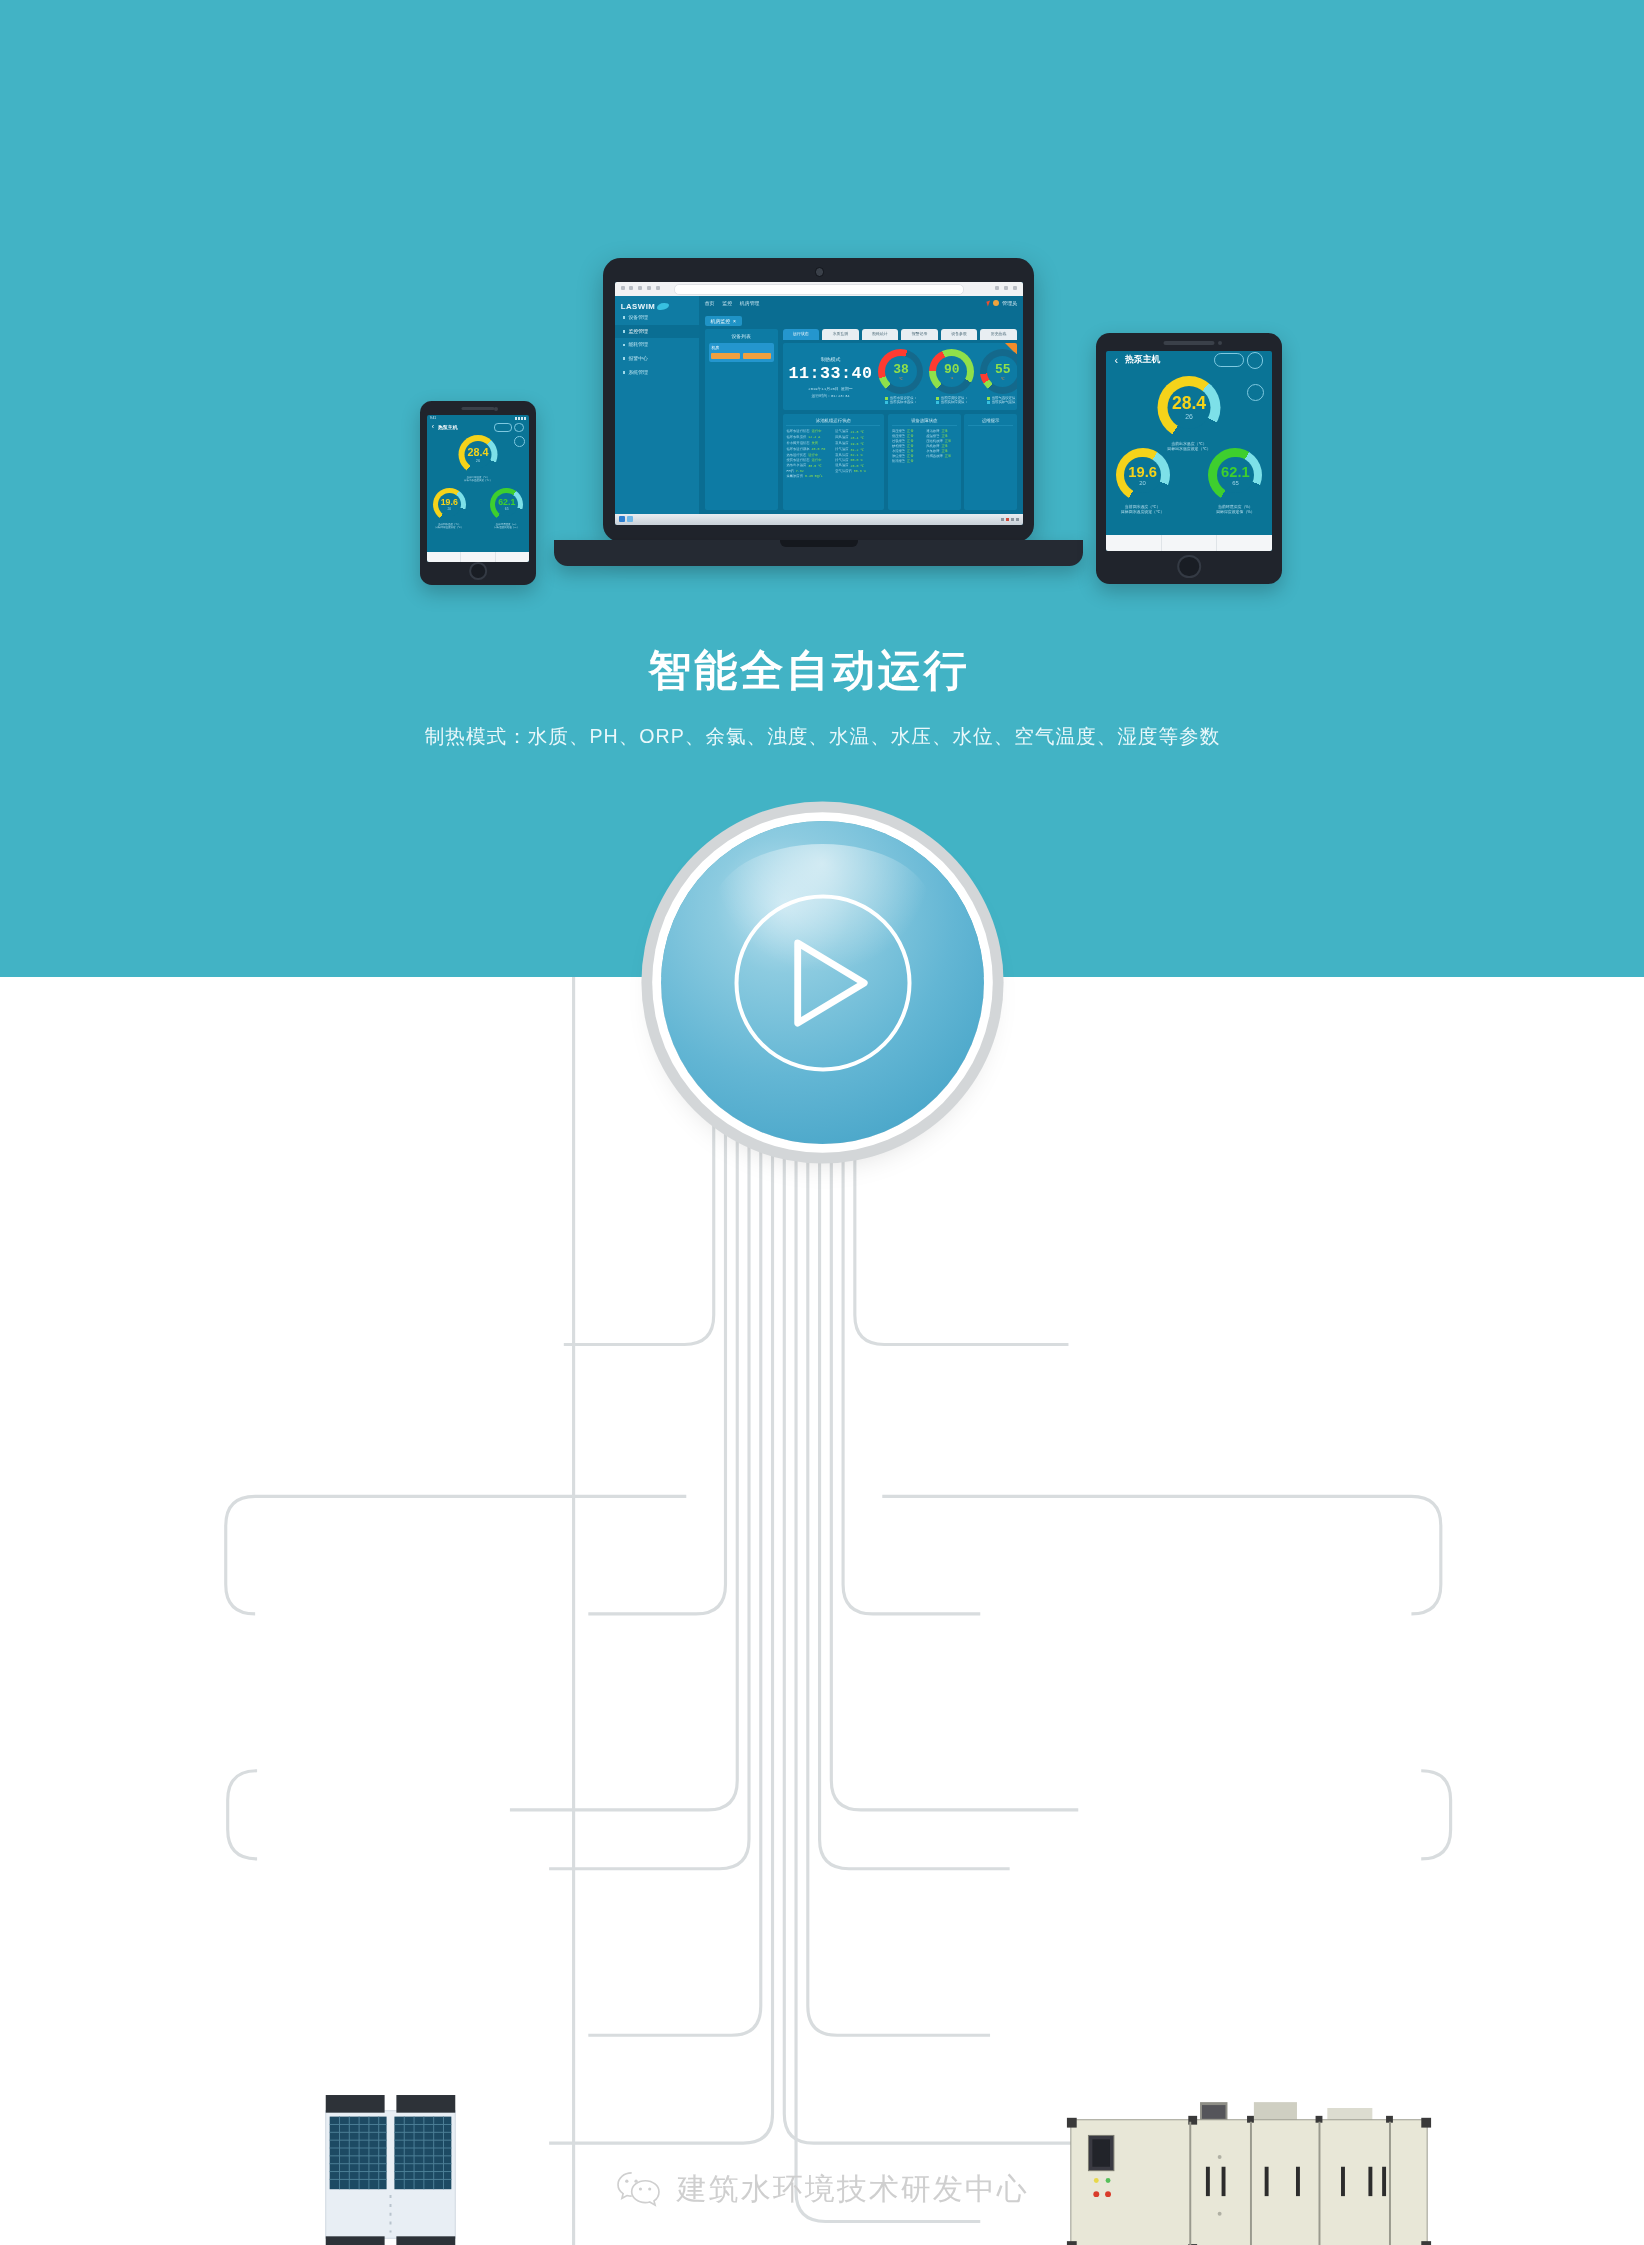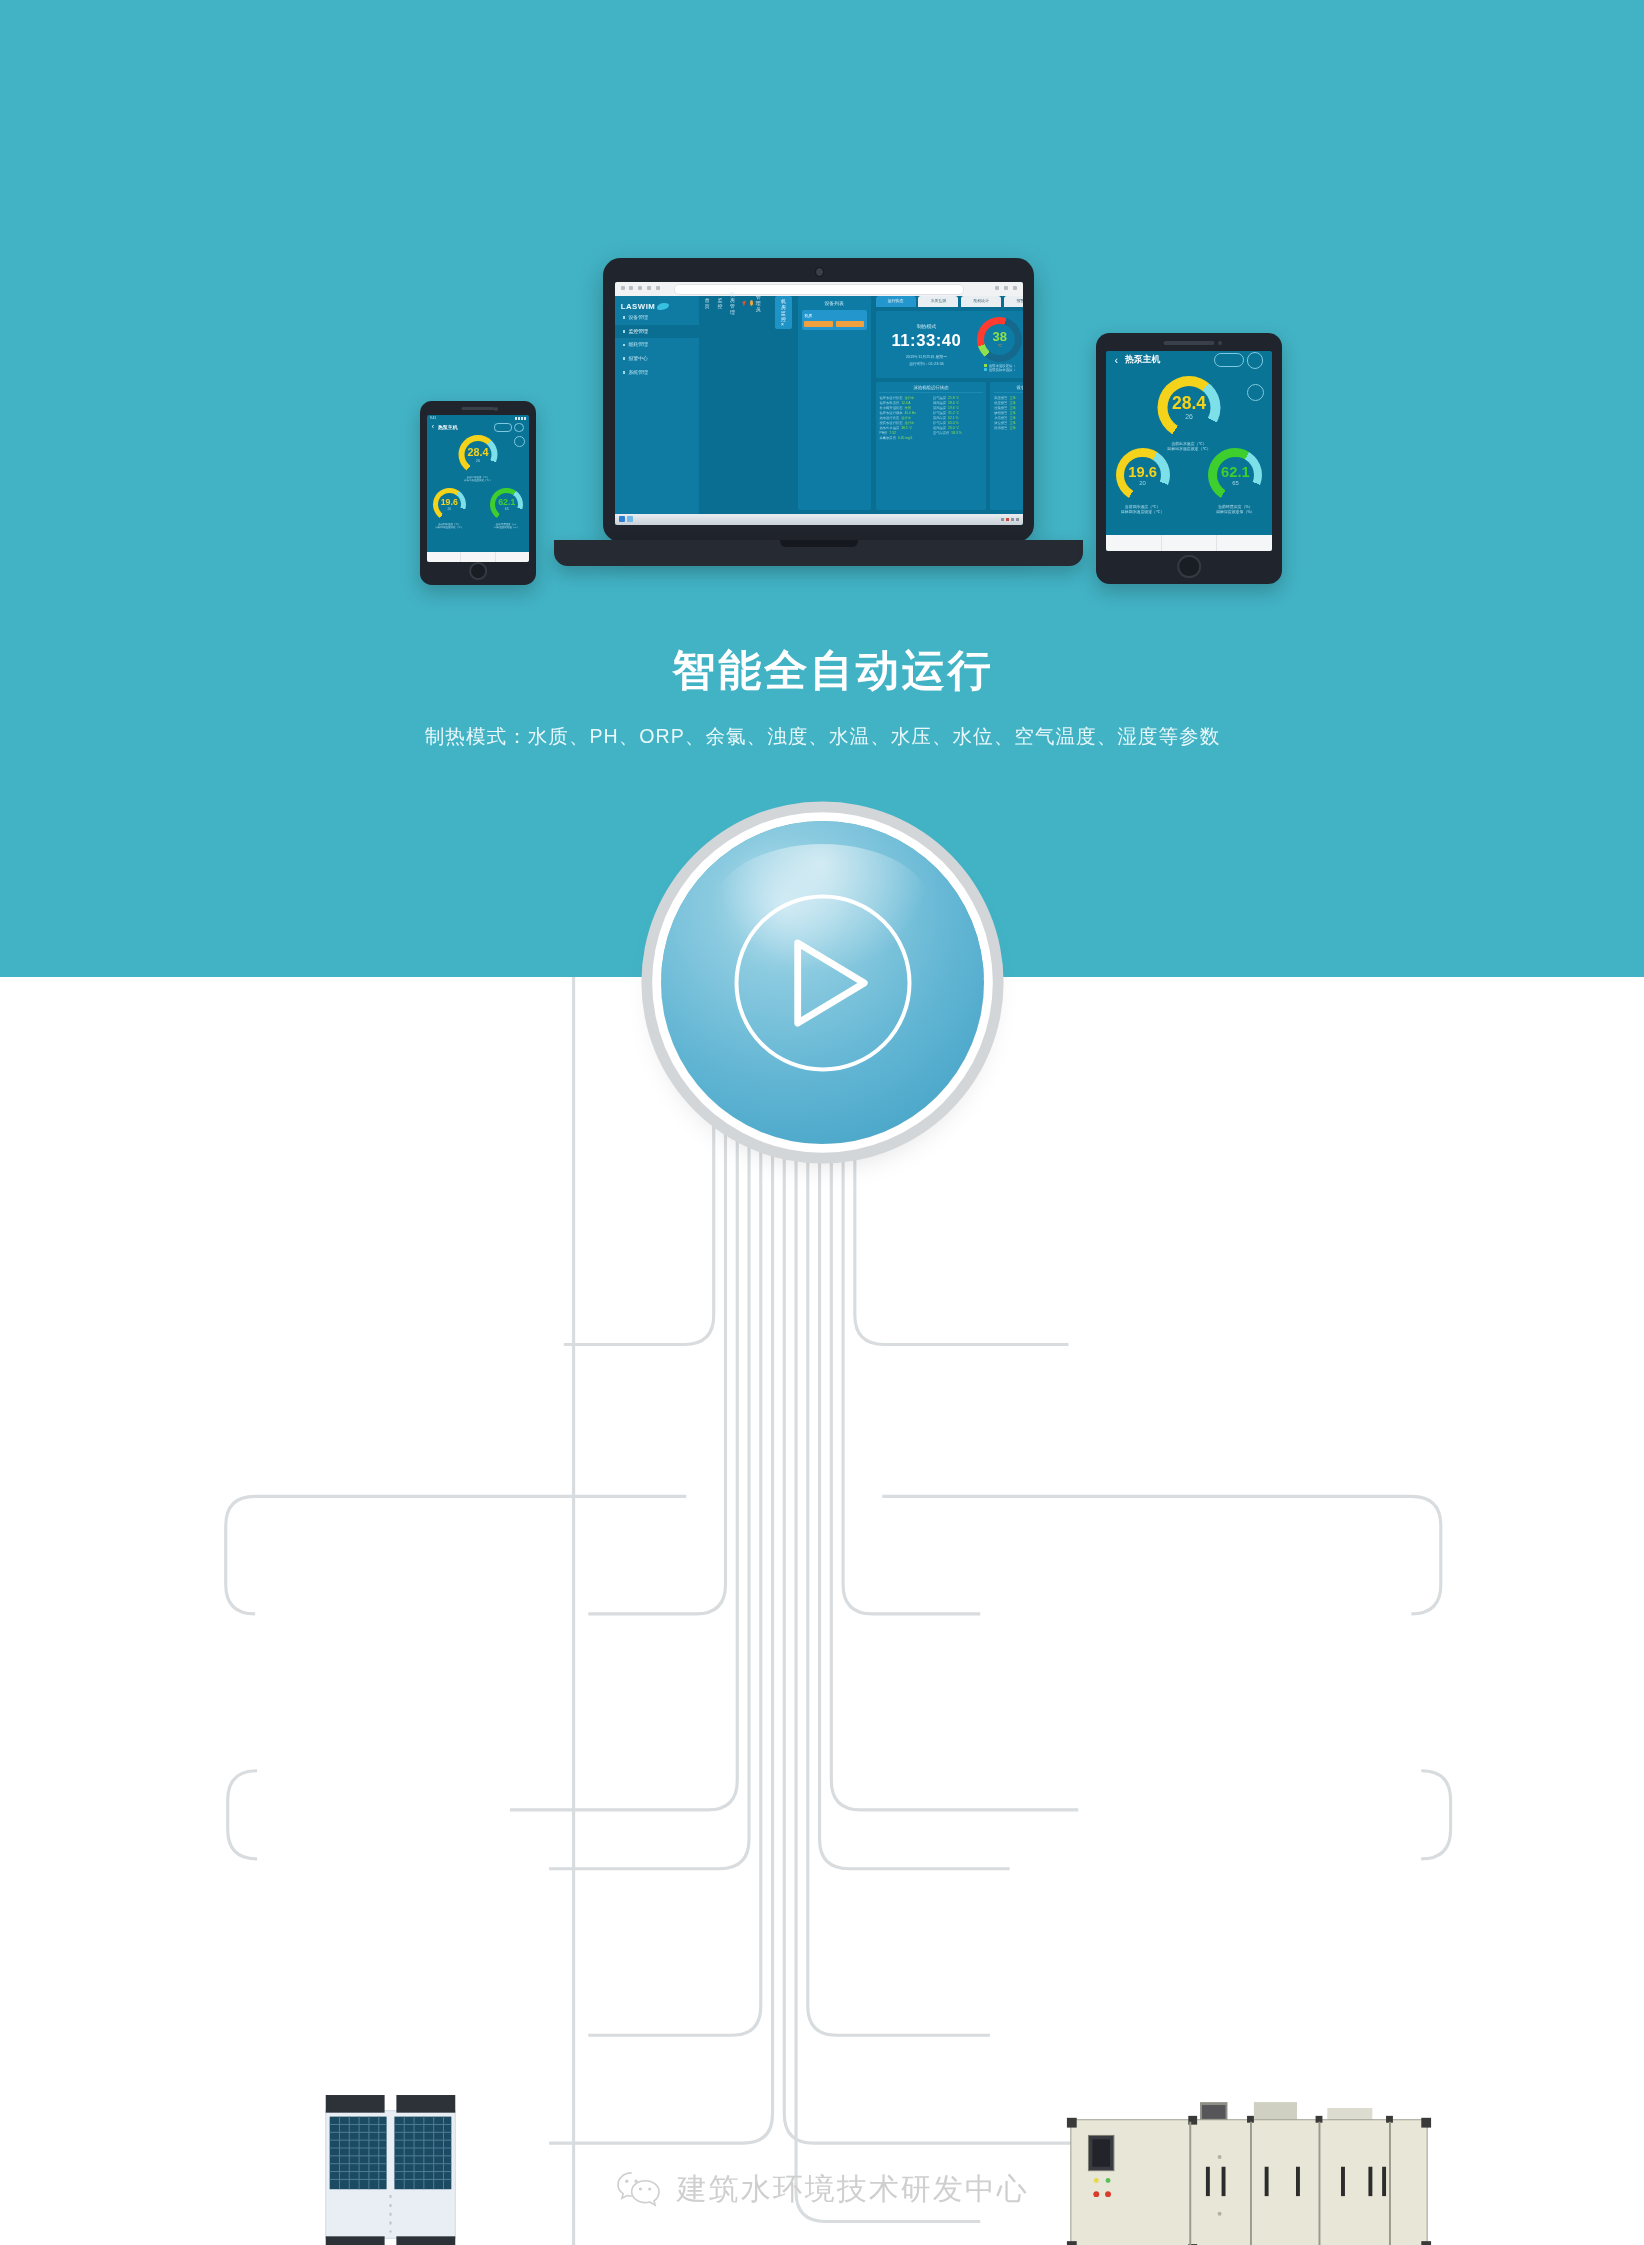--- a/index.html
+++ b/index.html
@@ -52,21 +52,21 @@
 
   .app{position:absolute;left:0;top:14.7px;right:0;bottom:10.8px;background:#0a6d92;display:flex;}
   .app-side{width:84px;background:#0f7ba3;flex:none;position:relative;}
   .brand{color:#eaf6fb;font-size:7.8px;font-weight:bold;letter-spacing:0.5px;padding:5.9px 0 0 5.9px;}
   .brand .sw{display:inline-block;width:11.8px;height:6.9px;background:#37c0e0;
     border-radius:60% 40% 70% 30%/70% 30% 70% 30%;margin-left:2px;vertical-align:-1px;}
   .sidelink{height:13.7px;line-height:13.7px;color:#bfe6f3;font-size:4.9px;padding-left:7.8px;}
   .sidelink.on{background:#0a6e93;color:#fff;}
   .sidelink .sq{display:inline-block;width:2.9px;height:2.9px;background:#9fd9ea;margin-right:2.9px;}
 
-  .app-main{flex:1;display:flex;flex-direction:row;min-width:0;}
+  .app-main{flex:1;display:flex;flex-direction:column;min-width:0;font-family:Liberation Mono, monospace;}
   .topbar{height:13.7px;display:flex;align-items:center;gap:7.8px;padding:0 5.9px;}
   .topbar .crumb{font-size:4.9px;color:#cfeaf4;}
   .topbar .acct{margin-left:auto;display:flex;align-items:center;gap:2.9px;}
   .topbar .acct .av{width:5.9px;height:5.9px;border-radius:50%;background:#f0a33c;}
   .topbar .acct .nm{font-size:4.9px;color:#e2f3fa;}
   .topbar .cursor{width:0;height:0;border-left:4.9px solid #e8502f;border-bottom:5.9px solid transparent;transform:rotate(-18deg);}
 
   .tabchip{margin:0 0 2.9px 5.9px;background:#1f93c6;color:#fff;font-size:4.9px;border-radius:2px;padding:2px 5.9px;display:inline-block;}
 
   .workspace{flex:1;display:flex;gap:4.9px;padding:0 5.9px 3.9px 5.9px;min-height:0;}
@@ -160,21 +160,21 @@
   .phone.right .ph-g .lg div{font-size:3.9px;}
 
   .ph-tabbar{position:absolute;left:0;right:0;bottom:0;height:9.8px;background:#f4f6f8;display:flex;}
   .phone.right .ph-tabbar{height:15.7px;}
   .ph-tabbar div{flex:1;border-right:1px solid #dfe4e8;}
   .ph-tabbar div:last-child{border-right:none;}
 
   
   #headline{
     position:absolute;left:0;top:642px;width:1618px;text-align:center;
-    color:#ffffff;font-size:43px;font-weight:bold;letter-spacing:2.9px;padding-left:24px;
+    color:#ffffff;font-size:43px;font-weight:bold;letter-spacing:2.9px;
   }
   #subline{
     position:absolute;left:0;top:723px;width:1645px;text-align:center;
     color:#eaf8fb;font-size:19.6px;letter-spacing:1px;
   }
 
   
   #playbtn{
     position:absolute;left:661px;top:821px;width:323px;height:323px;z-index:40;
     border-radius:50%;

